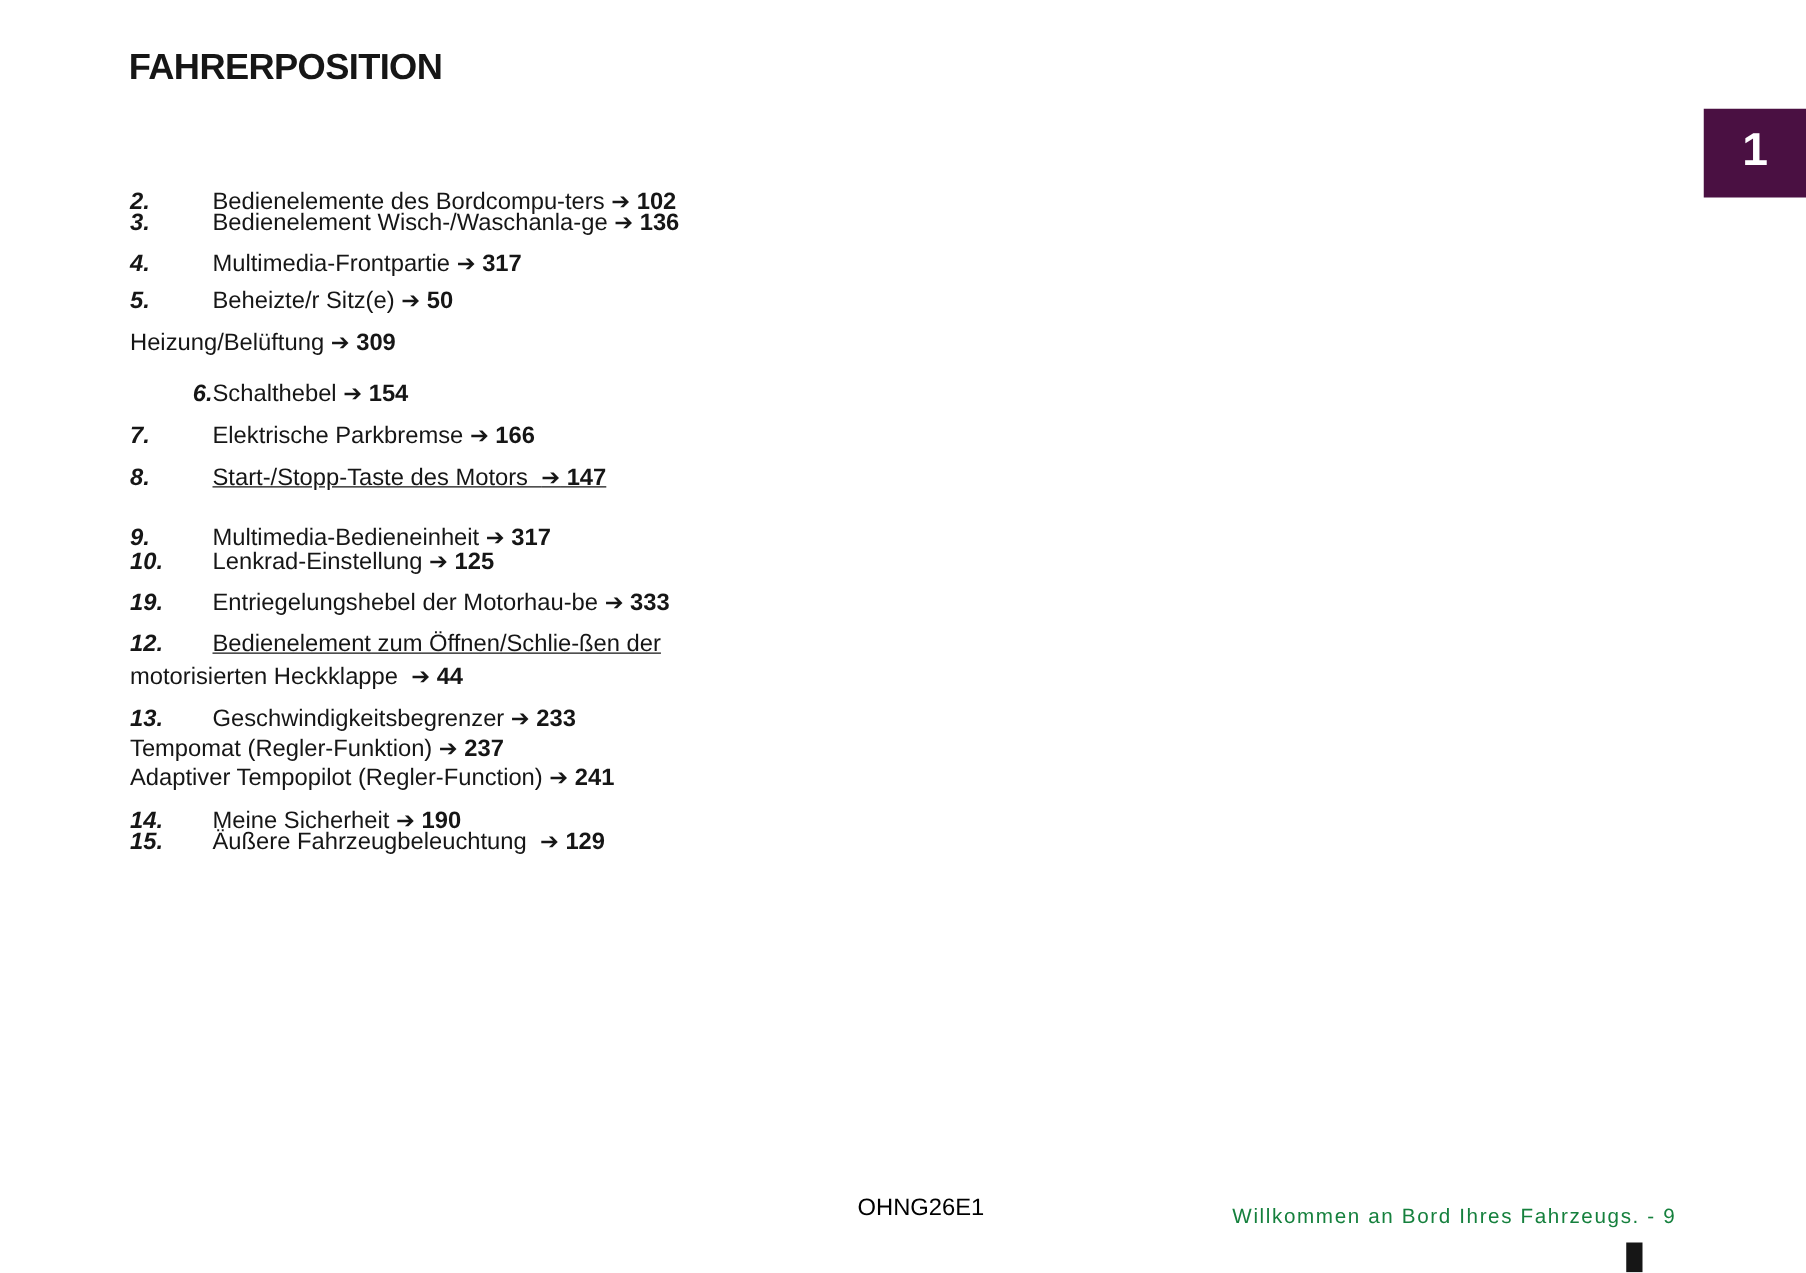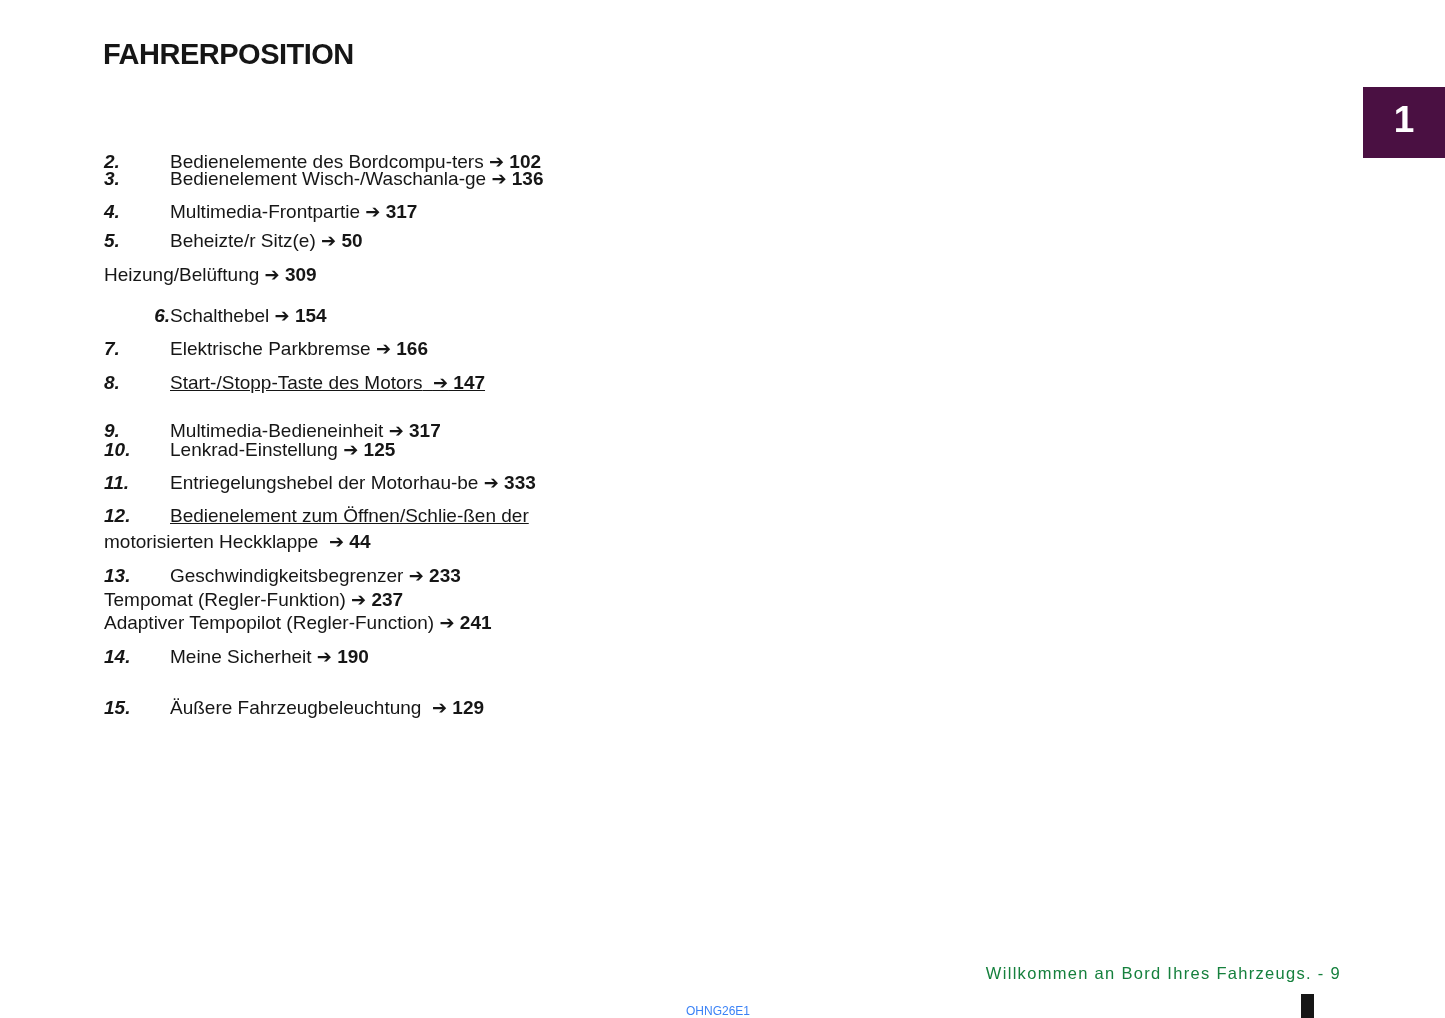--- a/index.html
+++ b/index.html
@@ -68,23 +68,23 @@
     font-family: "DejaVu Sans", sans-serif;
     font-weight: 700;
     font-size: 18px;
   }
   .pageno {
     font-weight: 700;
   }
   .footer-code {
     position: absolute;
     left: 686px;
-    top: 1004px;
-    font-size: 12px;
-    color: #3b82f6;
+    top: 956px;
+    font-size: 19px;
+    color: #000000;
   }
   .footer-caption {
     position: absolute;
     right: 104px;
     top: 964px;
     font-size: 16.5px;
     letter-spacing: 1.3px;
     color: #15803d;
   }
   .print-mark {
@@ -111,28 +111,28 @@
       <div class="line" style="top: 134px; margin-top: 16px;"><span class="num">2.</span><span class="label">Bedienelemente des Bordcompu-ters</span><span> </span><span class="arrow">➔</span><span class="pageno">&nbsp;102</span></div>
       <div class="line" style="top: 167px;"><span class="num">3.</span><span class="label">Bedienelement Wisch-/Waschanla-ge</span><span> </span><span class="arrow">➔</span><span class="pageno">&nbsp;136</span></div>
       <div class="line" style="top: 200px;"><span class="num">4.</span><span class="label">Multimedia-Frontpartie</span><span> </span><span class="arrow">➔</span><span class="pageno">&nbsp;317</span></div>
       <div class="line" style="top: 229px;"><span class="num">5.</span><span class="label">Beheizte/r Sitz(e)</span><span> </span><span class="arrow">➔</span><span class="pageno">&nbsp;50</span></div>
       <div class="line" style="top: 263px;"><span class="label">Heizung/Belüftung</span><span> </span><span class="arrow">➔</span><span class="pageno">&nbsp;309</span></div>
       <div class="line" style="top: 304px; text-align: right;"><span class="num">6.</span><span class="label">Schalthebel</span><span> </span><span class="arrow">➔</span><span class="pageno">&nbsp;154</span></div>
       <div class="line" style="top: 337px;"><span class="num">7.</span><span class="label">Elektrische Parkbremse</span><span> </span><span class="arrow">➔</span><span class="pageno">&nbsp;166</span></div>
       <div class="line" style="top: 371px; text-decoration: underline;"><span class="num">8.</span><span class="label">Start-/Stopp-Taste des Motors</span><span>  </span><span class="arrow">➔</span><span class="pageno">&nbsp;147</span></div>
       <div class="line" style="top: 404px; margin-top: 15px;"><span class="num">9.</span><span class="label">Multimedia-Bedieneinheit</span><span> </span><span class="arrow">➔</span><span class="pageno">&nbsp;317</span></div>
       <div class="line" style="top: 438px;"><span class="num">10.</span><span class="label">Lenkrad-Einstellung</span><span> </span><span class="arrow">➔</span><span class="pageno">&nbsp;125</span></div>
-      <div class="line" style="top: 471px;"><span class="num">11.</span><span class="label">Entriegelungshebel der Motorhau-be</span><span> </span><span class="arrow">➔</span><span class="pageno">&nbsp;333</span></div>
+      <div class="line" style="top: 471px;"><span class="num">19.</span><span class="label">Entriegelungshebel der Motorhau-be</span><span> </span><span class="arrow">➔</span><span class="pageno">&nbsp;333</span></div>
       <div class="line" style="top: 504px; text-decoration: underline;"><span class="num">12.</span><span class="label">Bedienelement zum Öffnen/Schlie-ßen der</span></div>
       <div class="line" style="top: 530px;"><span class="label">motorisierten Heckklappe</span><span>  </span><span class="arrow">➔</span><span class="pageno">&nbsp;44</span></div>
       <div class="line" style="top: 564px;"><span class="num">13.</span><span class="label">Geschwindigkeitsbegrenzer</span><span> </span><span class="arrow">➔</span><span class="pageno">&nbsp;233</span></div>
       <div class="line" style="top: 588px;"><span class="label">Tempomat (Regler-Funktion)</span><span> </span><span class="arrow">➔</span><span class="pageno">&nbsp;237</span></div>
       <div class="line" style="top: 611px;"><span class="label">Adaptiver Tempopilot (Regler-Function)</span><span> </span><span class="arrow">➔</span><span class="pageno">&nbsp;241</span></div>
       <div class="line" style="top: 645px;"><span class="num">14.</span><span class="label">Meine Sicherheit</span><span> </span><span class="arrow">➔</span><span class="pageno">&nbsp;190</span></div>
-      <div class="line" style="top: 696px;"><span class="num">15.</span><span class="label">Äußere Fahrzeugbeleuchtung</span><span>  </span><span class="arrow">➔</span><span class="pageno">&nbsp;129</span></div>
+      <div class="line" style="top: 662px;"><span class="num">15.</span><span class="label">Äußere Fahrzeugbeleuchtung</span><span>  </span><span class="arrow">➔</span><span class="pageno">&nbsp;129</span></div>
     </div>
 
   <div class="footer-code">OHNG26E1</div>
 
   <div class="footer-caption">Willkommen an Bord Ihres Fahrzeugs. - 9</div>
 
   <div class="print-mark"></div>
 
 </div>
 

